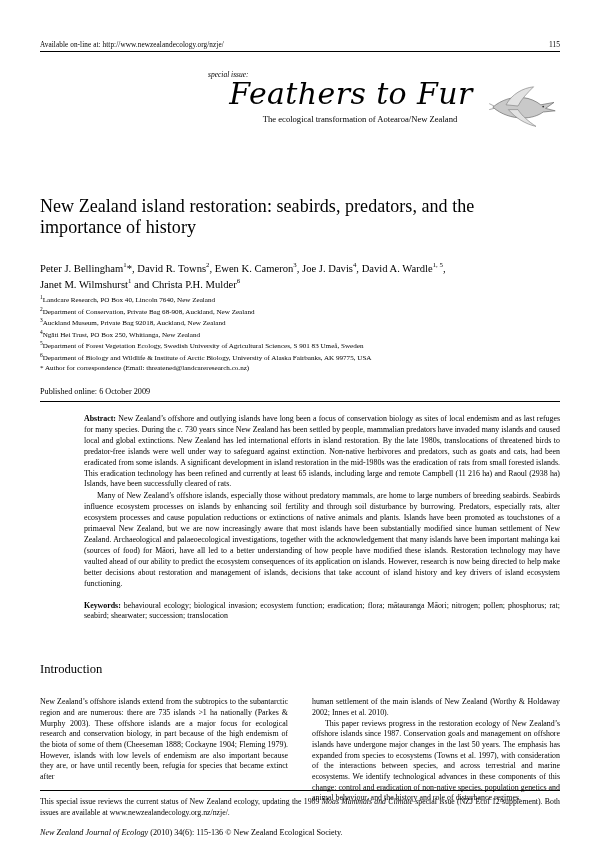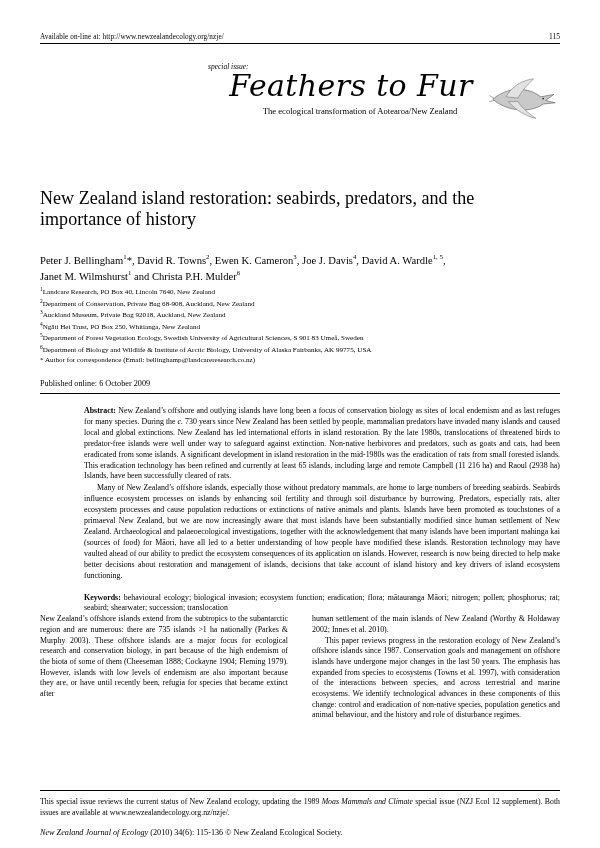--- a/index.html
+++ b/index.html
@@ -19,21 +19,21 @@
     position: absolute;
     left: 0; top: 0;
     width: 600px;
     height: 848px;
     padding: 0;
     box-sizing: border-box;
   }
   .content {
     position: absolute;
     left: 40px;
-    top: 32px;
+    top: 40px;
     width: 520px;
   }
 
   
   .runhead {
     display: flex;
     justify-content: space-between;
     align-items: flex-end;
     font-size: 7.2px;
     font-family: "Liberation Serif", serif;
@@ -143,21 +143,21 @@
   
   .section-head {
     font-size: 12.6px;
     margin-top: 40px;
     margin-bottom: 0;
     font-weight: normal;
   }
   .cols {
     display: flex;
     gap: 24px;
-    margin-top: 0;
+    margin-top: 20px;
   }
   .col {
     width: 249px;
     font-size: 7.9px;
     line-height: 1.35;
     text-align: justify;
   }
   .col p { margin: 0; }
   .col p.indent { text-indent: 13px; }
 
@@ -216,35 +216,36 @@
       <div>Janet M. Wilmshurst<sup>1</sup> and Christa P.H. Mulder<sup>6</sup></div>
     </div>
 
     <div class="affils">
       <div><sup>1</sup>Landcare Research, PO Box 40, Lincoln 7640, New Zealand</div>
       <div><sup>2</sup>Department of Conservation, Private Bag 68-908, Auckland, New Zealand</div>
       <div><sup>3</sup>Auckland Museum, Private Bag 92018, Auckland, New Zealand</div>
       <div><sup>4</sup>Ngāti Hei Trust, PO Box 250, Whitianga, New Zealand</div>
       <div><sup>5</sup>Department of Forest Vegetation Ecology, Swedish University of Agricultural Sciences, S 901 83 Umeå, Sweden</div>
       <div><sup>6</sup>Department of Biology and Wildlife &amp; Institute of Arctic Biology, University of Alaska Fairbanks, AK 99775, USA</div>
-      <div>* Author for correspondence (Email: bellinghamp@landcareresearch.co.nz)</div>
+      <div>* Author for correspondence (Email: threatened@landcareresearch.co.nz)</div>
     </div>
 
     <div class="published">Published online: 6 October 2009</div>
 
     <div class="abstract">
       <p><b>Abstract:</b> <span>New Zealand’s offshore and outlying islands have long been a focus of conservation biology as sites of local endemism and as last refuges for many species. During the <i>c.</i> 730 years since New Zealand has been settled by people, mammalian predators have invaded many islands and caused local and global extinctions. New Zealand has led international efforts in island restoration.  By the late 1980s, translocations of threatened birds to predator-free islands were well under way to safeguard against extinction.  Non-native herbivores and predators, such as goats and cats, had been eradicated from some islands.  A significant development in island restoration in the mid-1980s was the eradication of rats from small forested islands. This eradication technology has been refined and currently at least 65 islands, including large and remote Campbell (11 216 ha) and Raoul (2938 ha) Islands, have been successfully cleared of rats.</span></p>
       <p class="indent">Many of New Zealand’s offshore islands, especially those without predatory mammals, are home to large numbers of breeding seabirds. Seabirds influence ecosystem processes on islands by enhancing soil fertility and through soil disturbance by burrowing. Predators, especially rats, alter ecosystem processes and cause population reductions or extinctions of native animals and plants. Islands have been promoted as touchstones of a primaeval New Zealand, but we are now increasingly aware that most islands have been substantially modified since human settlement of New Zealand. Archaeological and palaeoecological investigations, together with the acknowledgement that many islands have been important mahinga kai (sources of food) for Māori, have all led to a better understanding of how people have modified these islands. Restoration technology may have vaulted ahead of our ability to predict the ecosystem consequences of its application on islands. However, research is now being directed to help make better decisions about restoration and management of islands, decisions that take account of island history and key drivers of island ecosystem functioning.</p>
     </div>
 
     <div class="keywords">
       <b>Keywords:</b>
       <span>behavioural ecology; biological invasion; ecosystem function; eradication; flora; mātauranga Māori; nitrogen; pollen; phosphorus; rat; seabird; shearwater; succession; translocation</span>
     </div>
 
+    <h2 class="section-head">Introduction</h2>
 
     <div class="cols">
       <div class="col">
         <p>New Zealand’s offshore islands extend from the subtropics to the subantarctic region and are numerous: there are 735 islands &gt;1 ha nationally (Parkes &amp; Murphy 2003). These offshore islands are a major focus for ecological research and conservation biology, in part because of the high endemism of the biota of some of them (Cheeseman 1888; Cockayne 1904; Fleming 1979). However, islands with low levels of endemism are also important because they are, or have until recently been, refugia for species that became extinct after</p>
       </div>
       <div class="col">
         <p>human settlement of the main islands of New Zealand (Worthy &amp; Holdaway 2002; Innes et al. 2010).</p>
         <p class="indent">This paper reviews progress in the restoration ecology of New Zealand’s offshore islands since 1987. Conservation goals and management on offshore islands have undergone major changes in the last 50 years. The emphasis has expanded from species to ecosystems (Towns et al. 1997), with consideration of the interactions between species, and across terrestrial and marine ecosystems. We identify technological advances in these components of this change: control and eradication of non-native species, population genetics and animal behaviour, and the history and role of disturbance regimes.</p>
       </div>
     </div>

